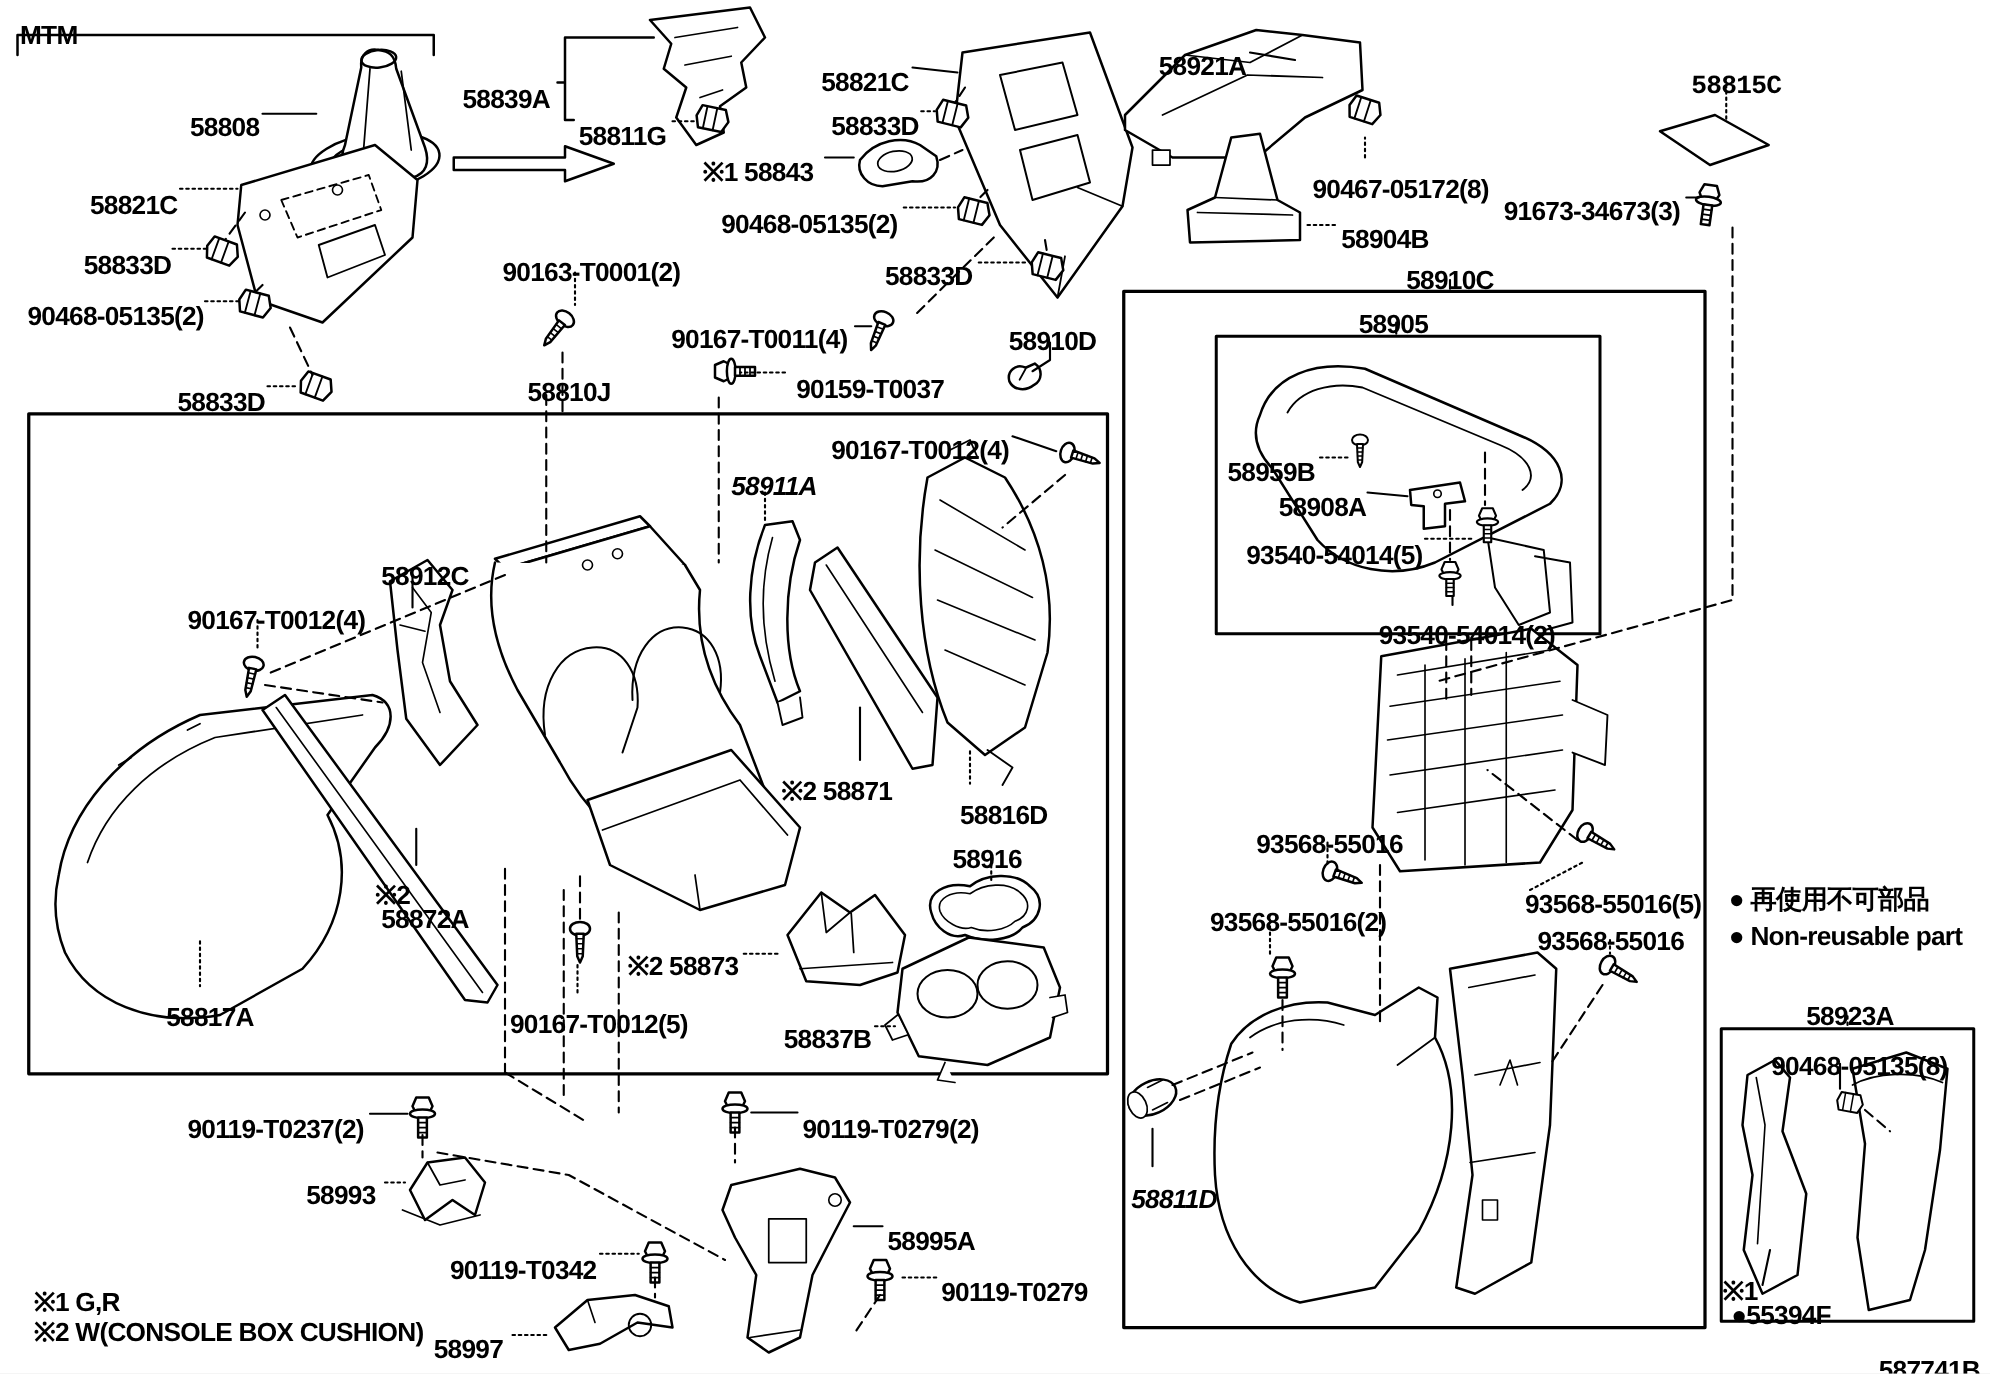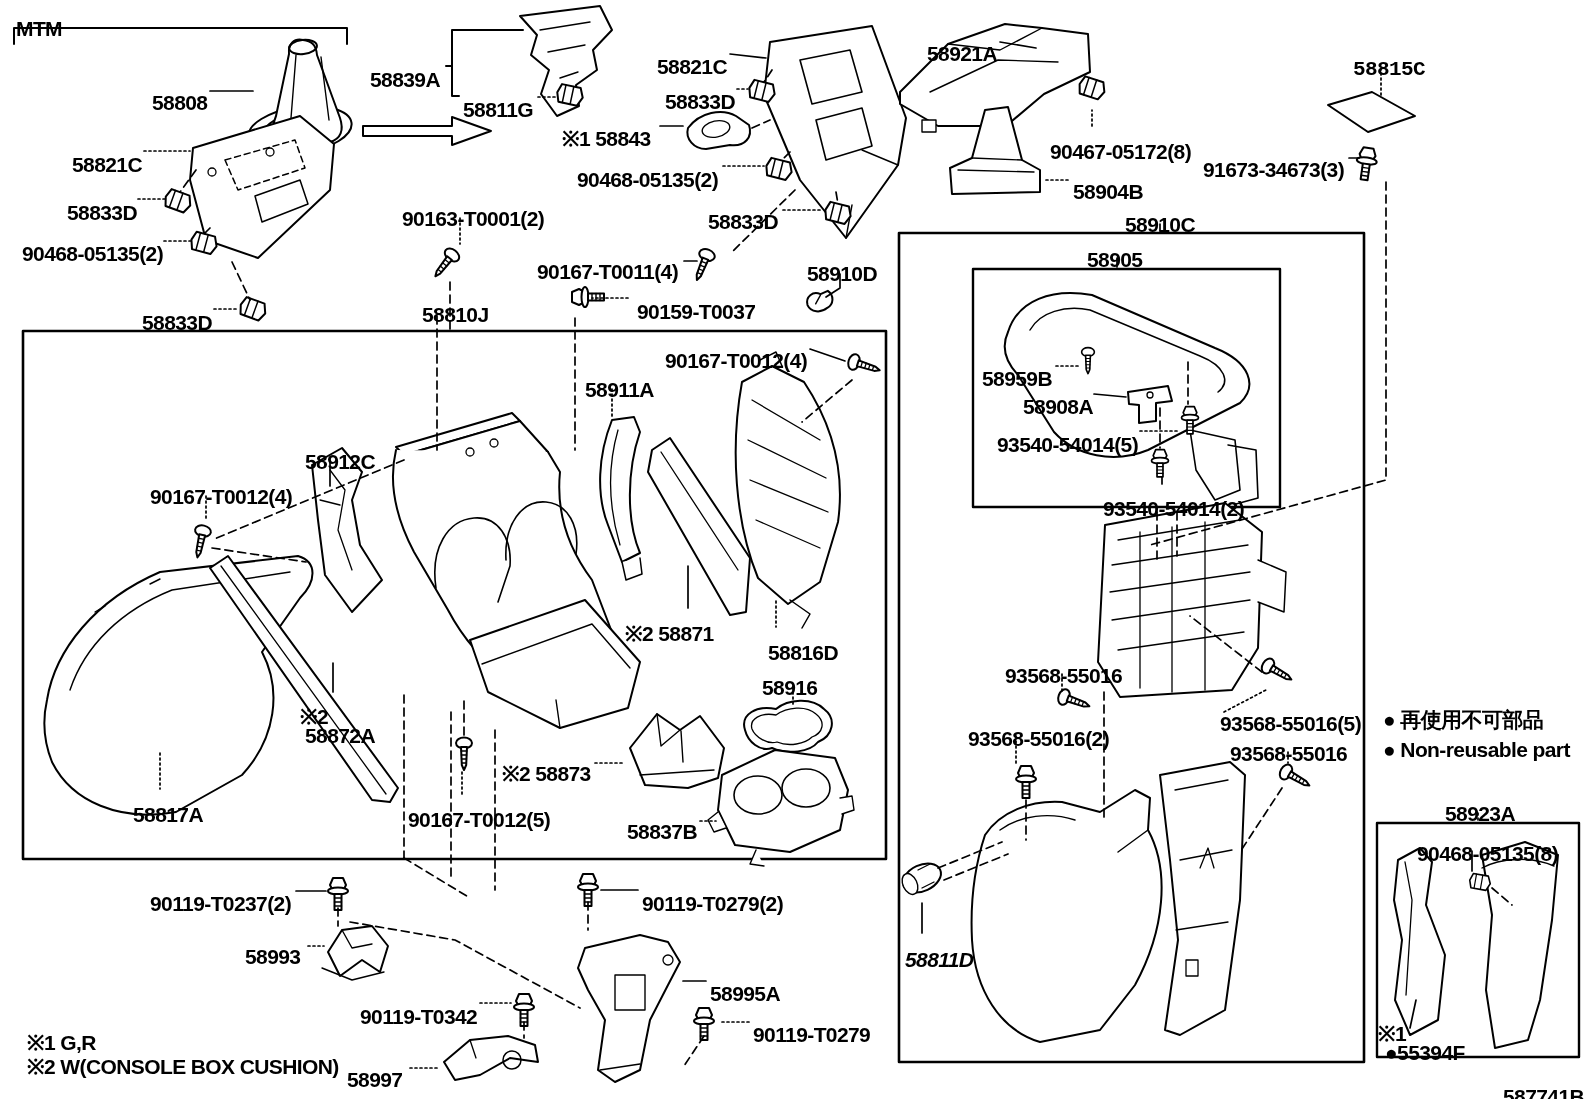--- a/index.html
+++ b/index.html
@@ -344,21 +344,21 @@
       <span class="lbl" style="left: 1353px; top: 47px; font-family: Liberation Mono, monospace;">58815C</span>
       <span class="lbl" style="left: 1125px; top: 202px;">58910C</span>
       <span class="lbl" style="left: 1087px; top: 237px;">58905</span>
       <span class="lbl" style="left: 982px; top: 356px;">58959B</span>
       <span class="lbl" style="left: 1023px; top: 384px;">58908A</span>
       <span class="lbl" style="left: 997px; top: 422px;">93540-54014(5)</span>
       <span class="lbl" style="left: 1103px; top: 486px;">93540-54014(2)</span>
       <span class="lbl" style="left: 150px; top: 474px;">90167-T0012(4)</span>
       <span class="lbl" style="left: 305px; top: 439px;">58912C</span>
       <span class="lbl" style="left: 665px; top: 338px;">90167-T0012(4)</span>
-      <span class="lbl" style="left: 585px; top: 367px;">58911A</span>
+      <span class="lbl" style="left: 585px; top: 367px; font-style: italic;">58911A</span>
       <span class="lbl" style="left: 625px; top: 611px;">※2 58871</span>
       <span class="lbl" style="left: 745px; top: 630px; margin-left: 23px;">58816D</span>
       <span class="lbl" style="left: 762px; top: 665px;">58916</span>
       <span class="lbl note" style="left: 300px; top: 694px;">※2</span>
       <span class="lbl" style="left: 305px; top: 713px;">58872A</span>
       <span class="lbl" style="left: 133px; top: 792px;">58817A</span>
       <span class="lbl" style="left: 502px; top: 751px;">※2 58873</span>
       <span class="lbl" style="left: 408px; top: 797px;">90167-T0012(5)</span>
       <span class="lbl" style="left: 627px; top: 809px;">58837B</span>
       <span class="lbl" style="left: 150px; top: 881px;">90119-T0237(2)</span>

